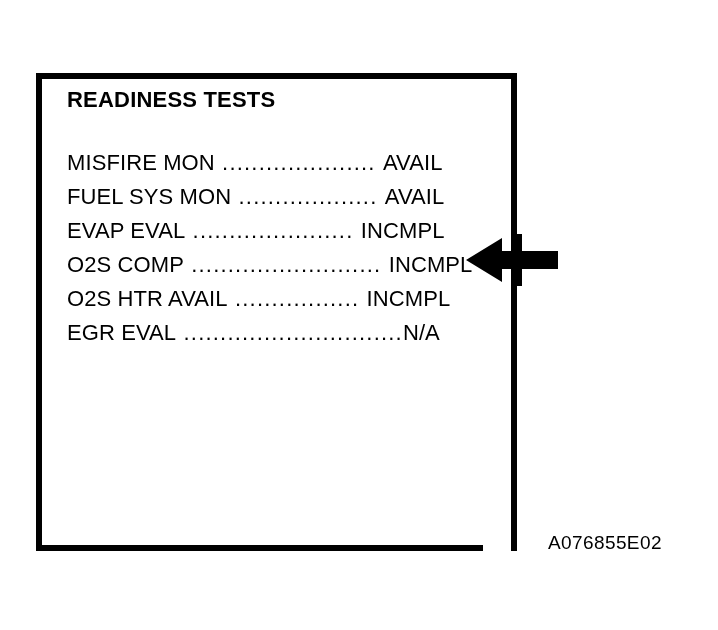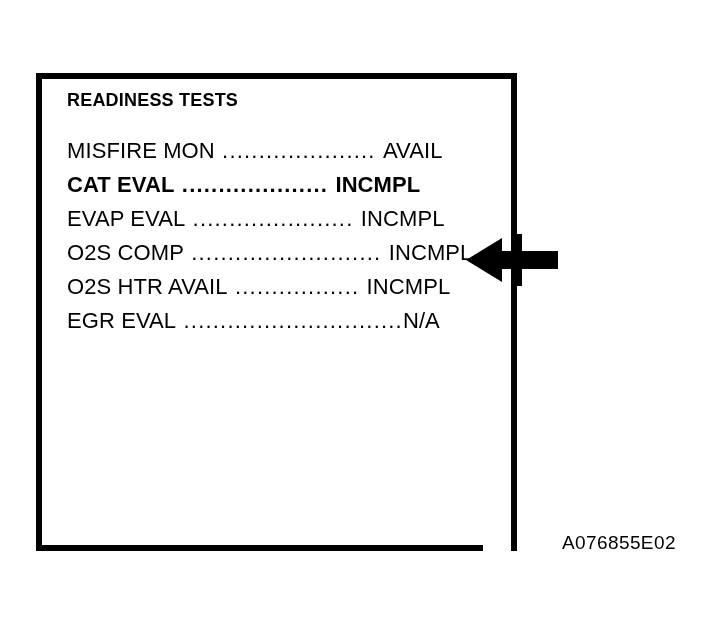--- a/index.html
+++ b/index.html
@@ -35,29 +35,29 @@
   #rule-bottom { left: 0px;   top: 472px; width: 447px; height: 6px; }
 
   
   #panel-body {
     position: absolute;
     left: 31px;
     top: 12px;
     width: 430px;
   }
   #panel-title {
-    font-size: 18px;
+    font-size: 22px;
     font-weight: bold;
     color: #000000;
     letter-spacing: 0.2px;
     line-height: 30px;
     white-space: nowrap;
   }
   #rows {
-    margin-top: 19px;
+    margin-top: 31px;
   }
   .row {
     position: relative;
     height: 34px;
     line-height: 34px;
     font-size: 22px;
     color: #000000;
     white-space: nowrap;
     letter-spacing: 0.1px;
   }
@@ -74,21 +74,21 @@
     left: 466px;
     top: 234px;
     width: 92px;
     height: 52px;
   }
   #callout-arrow svg { display: block; }
 
   
   #figure-caption {
     position: absolute;
-    left: 562px;
+    left: 548px;
     top: 532px;
     font-size: 19px;
     color: #000000;
     letter-spacing: 0.4px;
     white-space: nowrap;
     text-align: center;
   }
 </style>
 </head>
 <body>
@@ -99,21 +99,21 @@
     <div class="rule" id="rule-top"></div>
     <div class="rule" id="rule-left"></div>
     <div class="rule" id="rule-right"></div>
     <div class="rule" id="rule-bottom"></div>
 
     <div id="panel-body">
       <div id="panel-title">READINESS TESTS</div>
 
       <div id="rows">
           <div class="row"><span class="name">MISFIRE MON</span><span class="dots"> ..................... </span><span class="value">AVAIL</span></div>
-          <div class="row bold"><span class="name">CAT EVAL</span><span class="dots"> .................... </span><span class="value">INCMPL</span></div>
+          <div class="row"><span class="name">FUEL SYS MON</span><span class="dots"> ................... </span><span class="value">AVAIL</span></div>
           <div class="row"><span class="name">EVAP EVAL</span><span class="dots"> ...................... </span><span class="value">INCMPL</span></div>
           <div class="row"><span class="name">O2S COMP</span><span class="dots"> .......................... </span><span class="value">INCMPL</span></div>
           <div class="row"><span class="name">O2S HTR AVAIL</span><span class="dots"> ................. </span><span class="value">INCMPL</span></div>
           <div class="row"><span class="name">EGR EVAL</span><span class="dots"> ..............................</span><span class="value">N/A</span></div>
         </div>
     </div>
   </div>
 
   <div id="callout-arrow">
     <svg width="92" height="52" viewBox="0 0 92 52" xmlns="http://www.w3.org/2000/svg">

